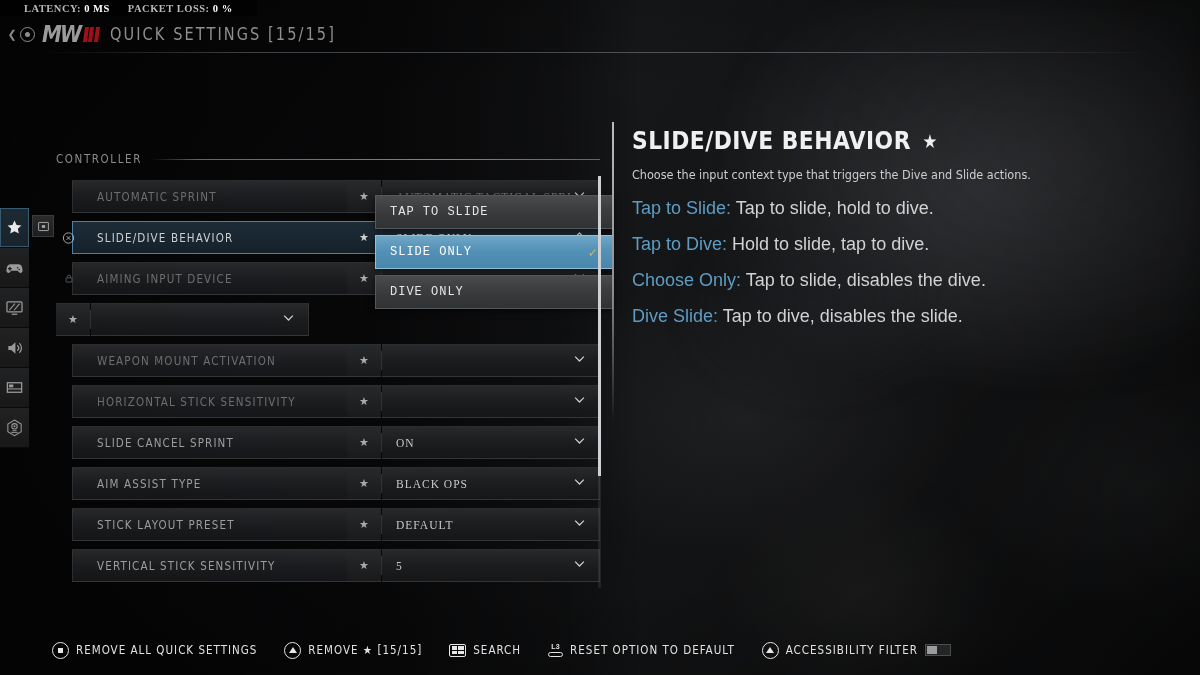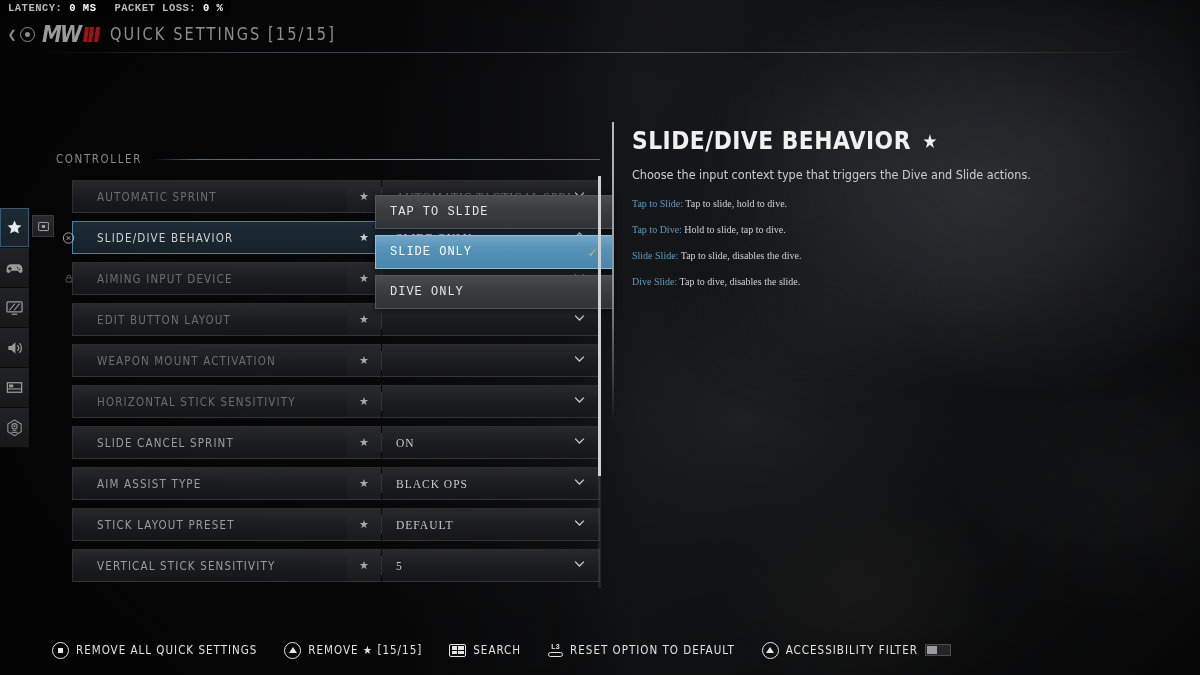--- a/index.html
+++ b/index.html
@@ -35,25 +35,25 @@
   }
   #vig {
     position:absolute; inset:0; pointer-events:none;
     background:radial-gradient(ellipse 900px 620px at 50% 50%, rgba(0,0,0,0) 40%, rgba(0,0,0,0.55) 100%);
   }
 
   
   #netbar {
     position:absolute; left:0; top:0; height:16px;
     display:flex; align-items:center; gap:18px;
-    padding:0 8px;
+    padding:0 24px;
     background:rgba(0,0,0,0.55);
     font-size:10.5px; letter-spacing:.5px; font-weight:bold;
     color:#b9b9b9;
-    font-family:Liberation Mono, monospace;
+    font-family:Liberation Serif, serif;
     z-index:6;
   }
   #netbar .v { color:#ffffff; }
 
   
   #header {
     position:absolute; left:0; top:16px; width:1200px; height:36px;
     display:flex; align-items:center; z-index:5;
   }
   .hdr-back {
@@ -230,22 +230,22 @@
     font-family:"DejaVu Sans Condensed","Liberation Sans", sans-serif;
     transform:scaleX(0.97); transform-origin:left center;
   }
   #detail h1 .star-g { font-size:19px; color:#f0f0f0; }
   #detail .sub {
     margin-top:12px; font-size:12.5px; color:#cdcdcd; line-height:1.35;
     font-family:"DejaVu Sans Condensed","Liberation Sans", sans-serif;
   }
   #detail .bullets { margin-top:14px; }
   #detail .bullets p {
-    margin-bottom:15px; font-size:10px; color:#d2d2d2;
-    font-family:Liberation Serif, serif;
+    margin-bottom:15px; font-size:18px; color:#d2d2d2;
+    font-family:Liberation Sans, sans-serif;
   }
   #detail .bullets .k { color:#5f9cc4; }
 
   
   #footer {
     position:absolute; left:0; bottom:13px; width:1200px; height:24px;
     display:flex; align-items:center; padding-left:52px; gap:27px; z-index:6;
   }
   .fi { display:flex; align-items:center; gap:7px; }
   .fi .lbl {
@@ -413,23 +413,20 @@
         <div class="star">★</div>
         <div class="sep"></div>
         <div class="value-box">
           <span class="value-txt"></span>
           <span class="chev"><svg width="15" height="15" viewBox="0 0 24 24">
               <path d="M5 9l7 7 7-7" fill="none" stroke="currentColor" stroke-width="2"></path>
             </svg></span>
         </div>
       </div>
       <div class="row dim">
-        <div class="label-box">
-          <span class="label-txt">EDIT BUTTON LAYOUT</span>
-        </div>
         <div class="star">★</div>
         <div class="sep"></div>
         <div class="value-box">
           <span class="value-txt"></span>
           <span class="chev"><svg width="15" height="15" viewBox="0 0 24 24">
               <path d="M5 9l7 7 7-7" fill="none" stroke="currentColor" stroke-width="2"></path>
             </svg></span>
         </div>
       </div>
       <div class="row dim">
@@ -532,21 +529,21 @@
 <div id="detail-rule"></div>
 <div id="detail">
   <h1>
     <span>SLIDE/DIVE BEHAVIOR</span>
     <span class="star-g">★</span>
   </h1>
   <div class="sub">Choose the input context type that triggers the Dive and Slide actions.</div>
   <div class="bullets" id="detail-bullets">
       <p><span class="k">Tap to Slide:</span><span> Tap to slide, hold to dive.</span></p>
       <p><span class="k">Tap to Dive:</span><span> Hold to slide, tap to dive.</span></p>
-      <p><span class="k">Slide Slide:</span><span> Tap to slide, disables the dive.</span></p>
+      <p><span class="k">Choose Only:</span><span> Tap to slide, disables the dive.</span></p>
       <p><span class="k">Dive Slide:</span><span> Tap to dive, disables the slide.</span></p>
     </div>
 </div>
 
 <div id="footer">
   <div class="fi">
     <span class="btn-ps">
         <i class="sq"></i>
       </span>
     <span class="lbl">REMOVE ALL QUICK SETTINGS</span>

